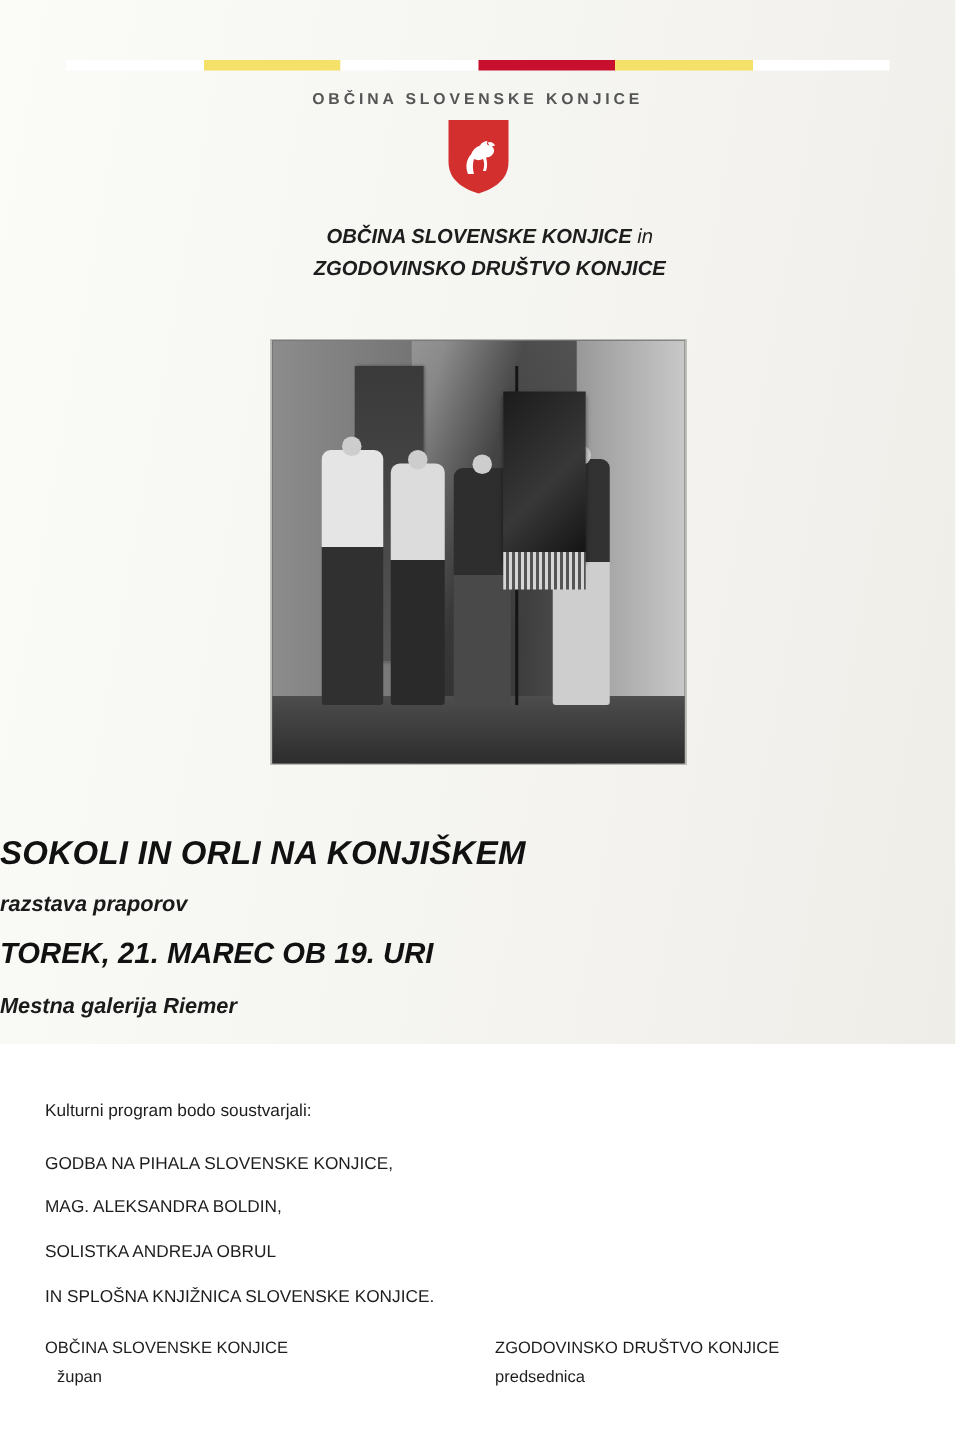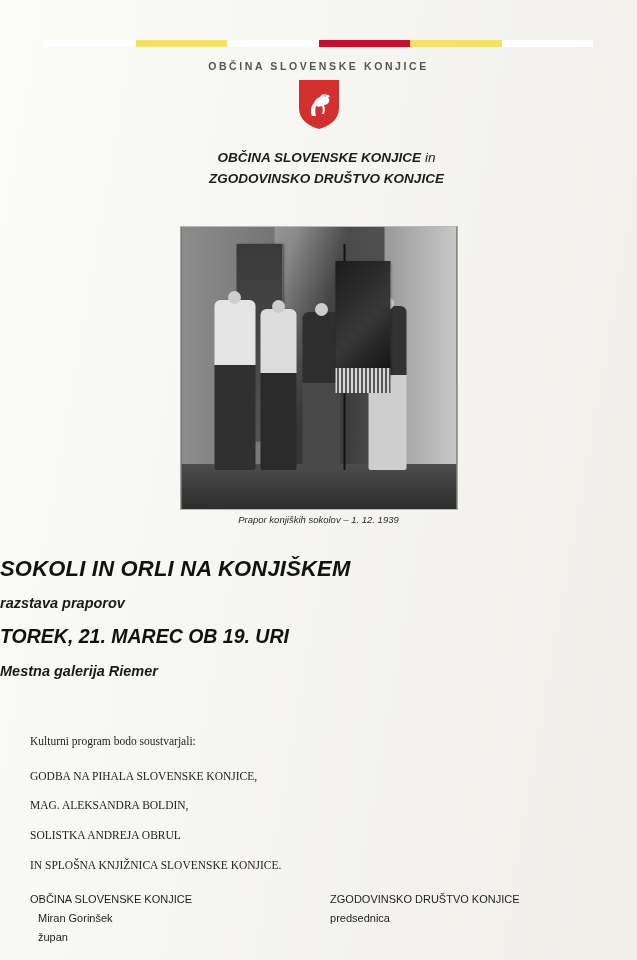--- a/index.html
+++ b/index.html
@@ -11,21 +11,21 @@
     width: 637px;
     height: 960px;
     font-family: "Liberation Sans", sans-serif;
     color: #1a1a1a;
     overflow: hidden;
     position: relative;
   }
   .poster {
     position: relative;
     width: 637px;
-    height: 960px;
+    height: 696px;
     background: linear-gradient(100deg, #fbfbf8 0%, #f6f6f2 40%, #f3f2ee 70%, #eeede8 100%);
     box-sizing: border-box;
     padding: 0;
   }
 
   
   .bars {
     position: absolute;
     top: 40px;
     left: 44px;
@@ -225,21 +225,20 @@
 
   
   .program {
     position: absolute;
     top: 732px;
     left: 30px;
     right: 30px;
     font-size: 11.5px;
     color: #1d1d1d;
     line-height: 1.62;
-    font-family: Liberation Serif, serif;
   }
   .program-intro {
     margin-bottom: 16px;
   }
   .program-list div { white-space: nowrap; margin-top: 11px; }
 
   
   .footer {
     position: absolute;
     top: 890px;
@@ -306,21 +305,20 @@
         </div>
       <div class="figure fig4">
           <span class="head"></span>
         </div>
       <div class="flagpole"></div>
       <div class="flag"></div>
       <div class="flag-fringe"></div>
     </div>
   </div>
 
-  <div class="photo-caption">Prapor konjiških sokolov – 1. 12. 1939</div>
 
   <div class="titles">
     <div class="title-main">SOKOLI IN ORLI NA KONJIŠKEM</div>
     <div class="title-sub">razstava praporov</div>
     <div class="title-date">TOREK, 21. MAREC OB 19. URI</div>
     <div class="title-venue">Mestna galerija Riemer</div>
   </div>
 
   <div class="program">
     <div class="program-intro">Kulturni program bodo soustvarjali:</div>
@@ -328,21 +326,20 @@
       <div>GODBA NA PIHALA SLOVENSKE KONJICE,</div>
       <div>MAG. ALEKSANDRA BOLDIN,</div>
       <div>SOLISTKA ANDREJA OBRUL</div>
       <div>IN SPLOŠNA KNJIŽNICA SLOVENSKE KONJICE.</div>
     </div>
   </div>
 
   <div class="footer">
     <div class="footer-col">
       <div class="footer-title">OBČINA SLOVENSKE KONJICE</div>
-      <div class="footer-name" style="padding-left:8px">Miran Gorinšek</div>
       <div class="footer-role" style="padding-left:8px">župan</div>
     </div>
     <div class="footer-col right">
       <div class="footer-title">ZGODOVINSKO DRUŠTVO KONJICE</div>
       <div class="footer-role">predsednica</div>
     </div>
   </div>
 
 </div>
 

